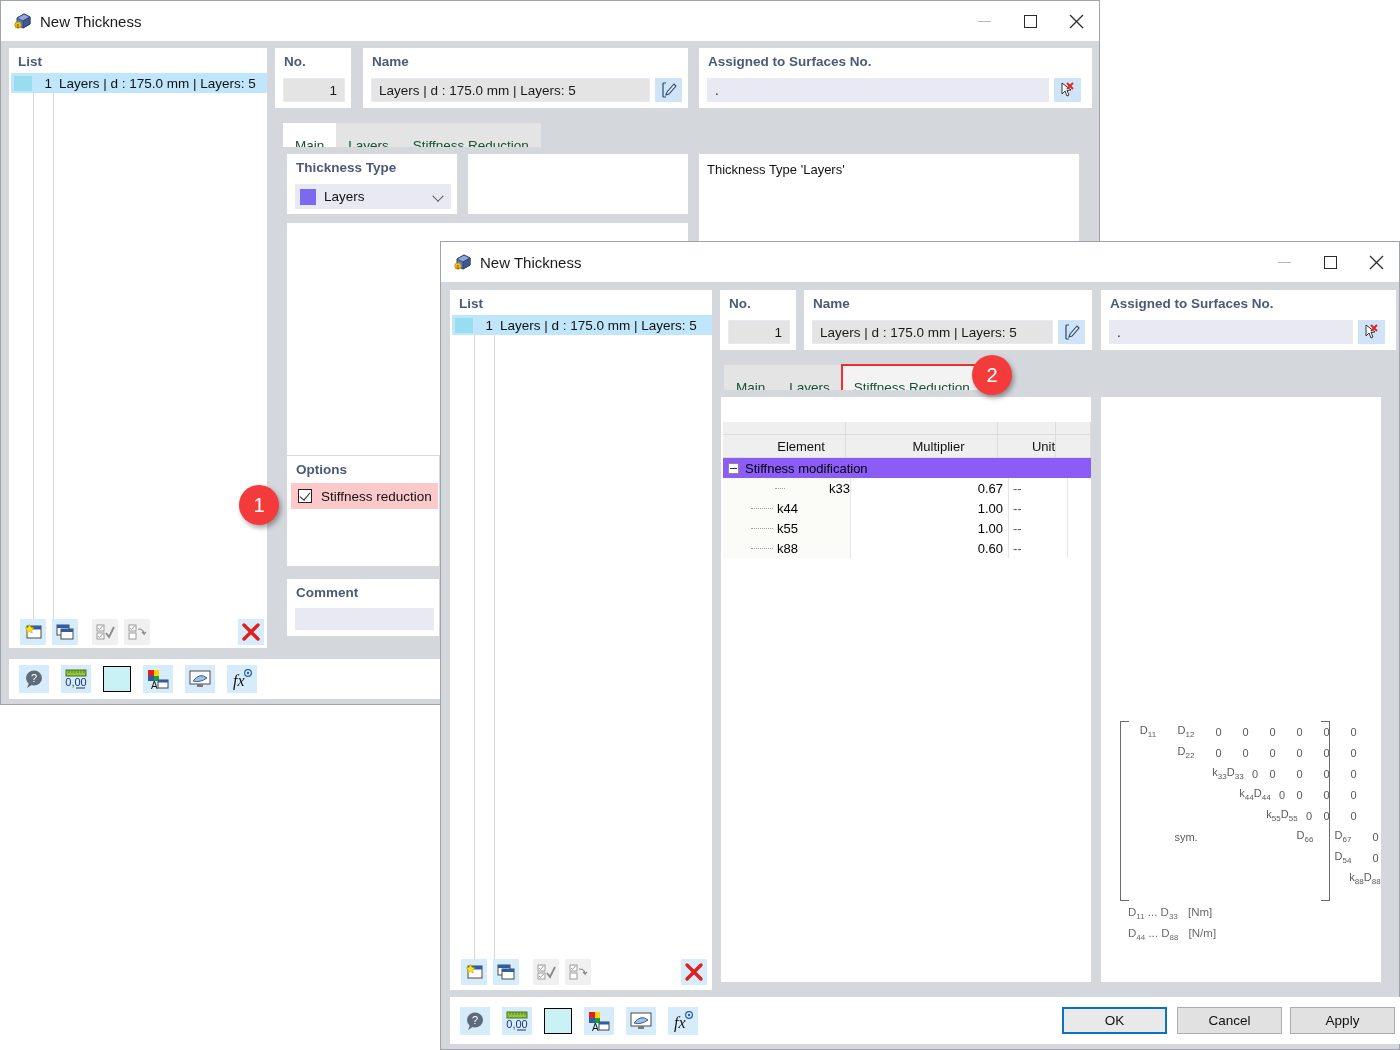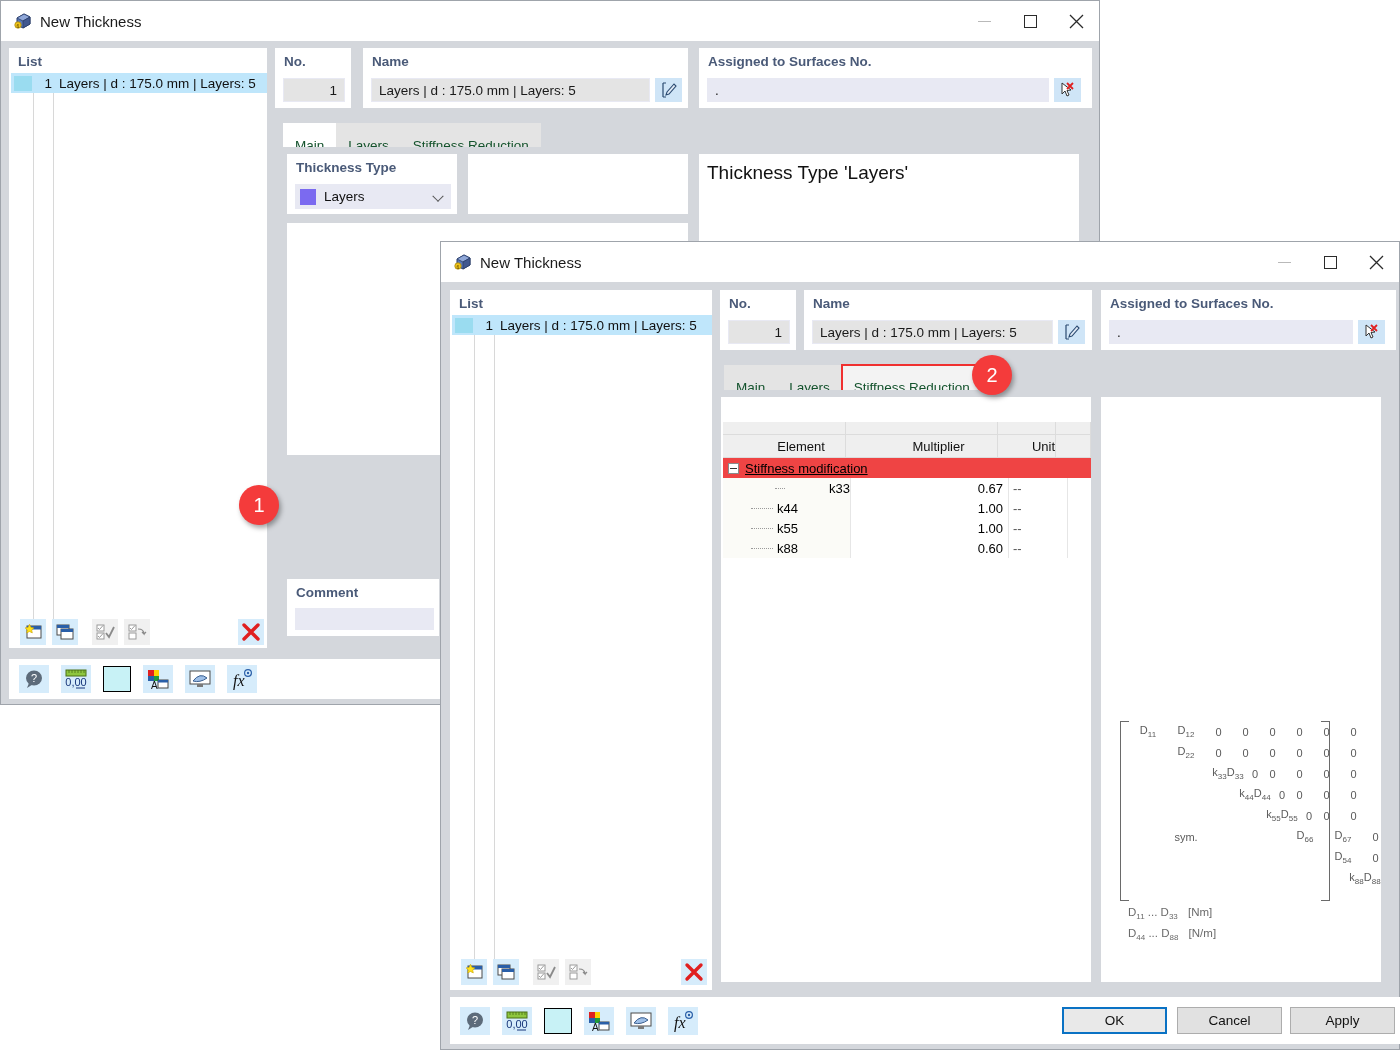--- a/index.html
+++ b/index.html
@@ -128,21 +128,21 @@
   
   .tbl { position:absolute; background:#fff; font-size:13px; }
   .tbl-hdr-top { height:13px; display:flex; }
   .tbl-hdr { display:flex; height:23px; }
   .th {
     background:#efefef; border-right:1px solid #dcdcdc; border-bottom:1px solid #dcdcdc;
     display:flex;align-items:center;justify-content:center;color:#111; box-sizing:border-box;padding-left:34px;
   }
   .th.blank{ background:#efefef; }
   .tr { display:flex; height:20px; align-items:center; }
-  .tr.group-row { background:#ef4444;text-decoration:underline; }
+  .tr.group-row { background:#8b5cf6; }
   .td { box-sizing:border-box; display:flex; align-items:center; height:20px; }
   .td.el { padding-left:0; background:#fbfbf7; border-right:1px solid #e6e6e6;}
   .td.mult { justify-content:flex-end; padding-right:5px; border-right:1px solid #e6e6e6;}
   .td.unit { padding-left:4px; color:#555; border-right:1px solid #e6e6e6;}
   .tree-toggle {
     width:11px;height:11px;border:1px solid #8a8a8a;background:#fff;
     display:flex;align-items:center;justify-content:center; margin:0 6px 0 5px; flex:0 0 auto;
     box-sizing:border-box;
   }
   .tree-toggle::before{content:"";width:7px;height:1px;background:#333;}
@@ -187,21 +187,21 @@
   sub { font-size:8px; }
   .bracket-l, .bracket-r {
     position:absolute; top:0; width:8px; height:100%;
     border-top:1.2px solid #6a6a6a; border-bottom:1.2px solid #6a6a6a;
   }
   .bracket-l { left:0; border-left:1.2px solid #6a6a6a; }
   .bracket-r { right:0; border-right:1.2px solid #6a6a6a; }
   .mlegend { position:absolute; font-size:11.5px; color:#6a6a6a; }
 
   .pane { position:absolute; background:#fff; }
-  .txtinfo { position:absolute; font-size:19px; color:#111; }
+  .txtinfo { position:absolute; font-size:13px; color:#111; }
 </style>
 </head>
 <body>
 
 <div id="root">
 
   <div class="dialog" style="left:0px; top:0px; width:1100px; height:705px;">
 
     <div class="titlebar">
       <span class="app-icon">
@@ -329,20 +329,27 @@
       </div>
     </div>
 
     <div class="pane" style="left:467px; top:153px; width:220px; height:60px;"></div>
 
     <div class="pane" style="left:286px; top:222px; width:401px; height:232px;"></div>
 
     <div class="pane" style="left:698px; top:153px; width:380px; height:301px;"></div>
     <div class="txtinfo" style="left:706px; top:161px;">Thickness Type  'Layers'</div>
 
+    <div class="group" style="left:286px; top:455px; width:152px; height:110px;">
+      <div class="group-label">Options</div>
+      <div class="cb-row" style="position:absolute; left:3px; top:26px; width:147px; height:26px; background:#fbc9c9; padding-left:7px; box-sizing:border-box;">
+        <span class="cb-box checked"></span>
+        <span>Stiffness reduction</span>
+      </div>
+    </div>
 
     <div class="group" style="left:286px; top:578px; width:152px; height:57px;">
       <div class="group-label">Comment</div>
       <div class="field" style="position:absolute; left:7px; top:28px; width:139px; height:22px;"></div>
     </div>
 
     <div class="btoolbar" style="left:8px; top:658px; width:430px; height:40px; padding-left:10px;">
       <div class="bbtn">
         <svg width="22" height="22" viewBox="0 0 22 22">
           <ellipse cx="11" cy="10" rx="8" ry="7.4" fill="#5d6b7a"></ellipse>

